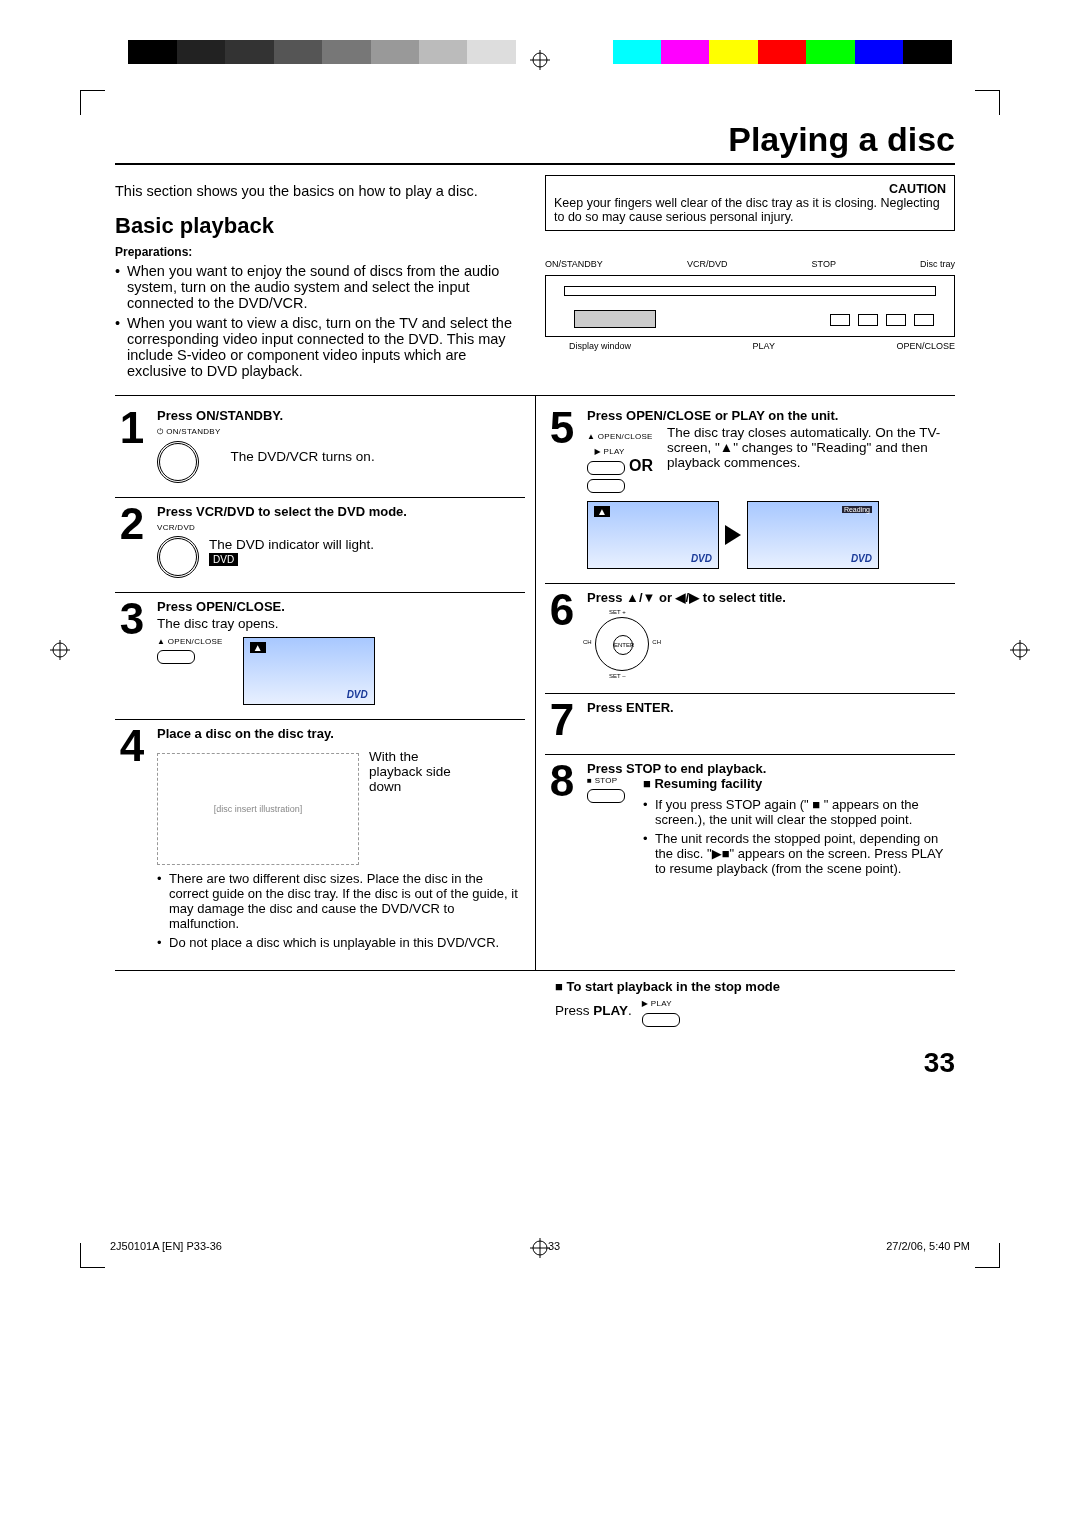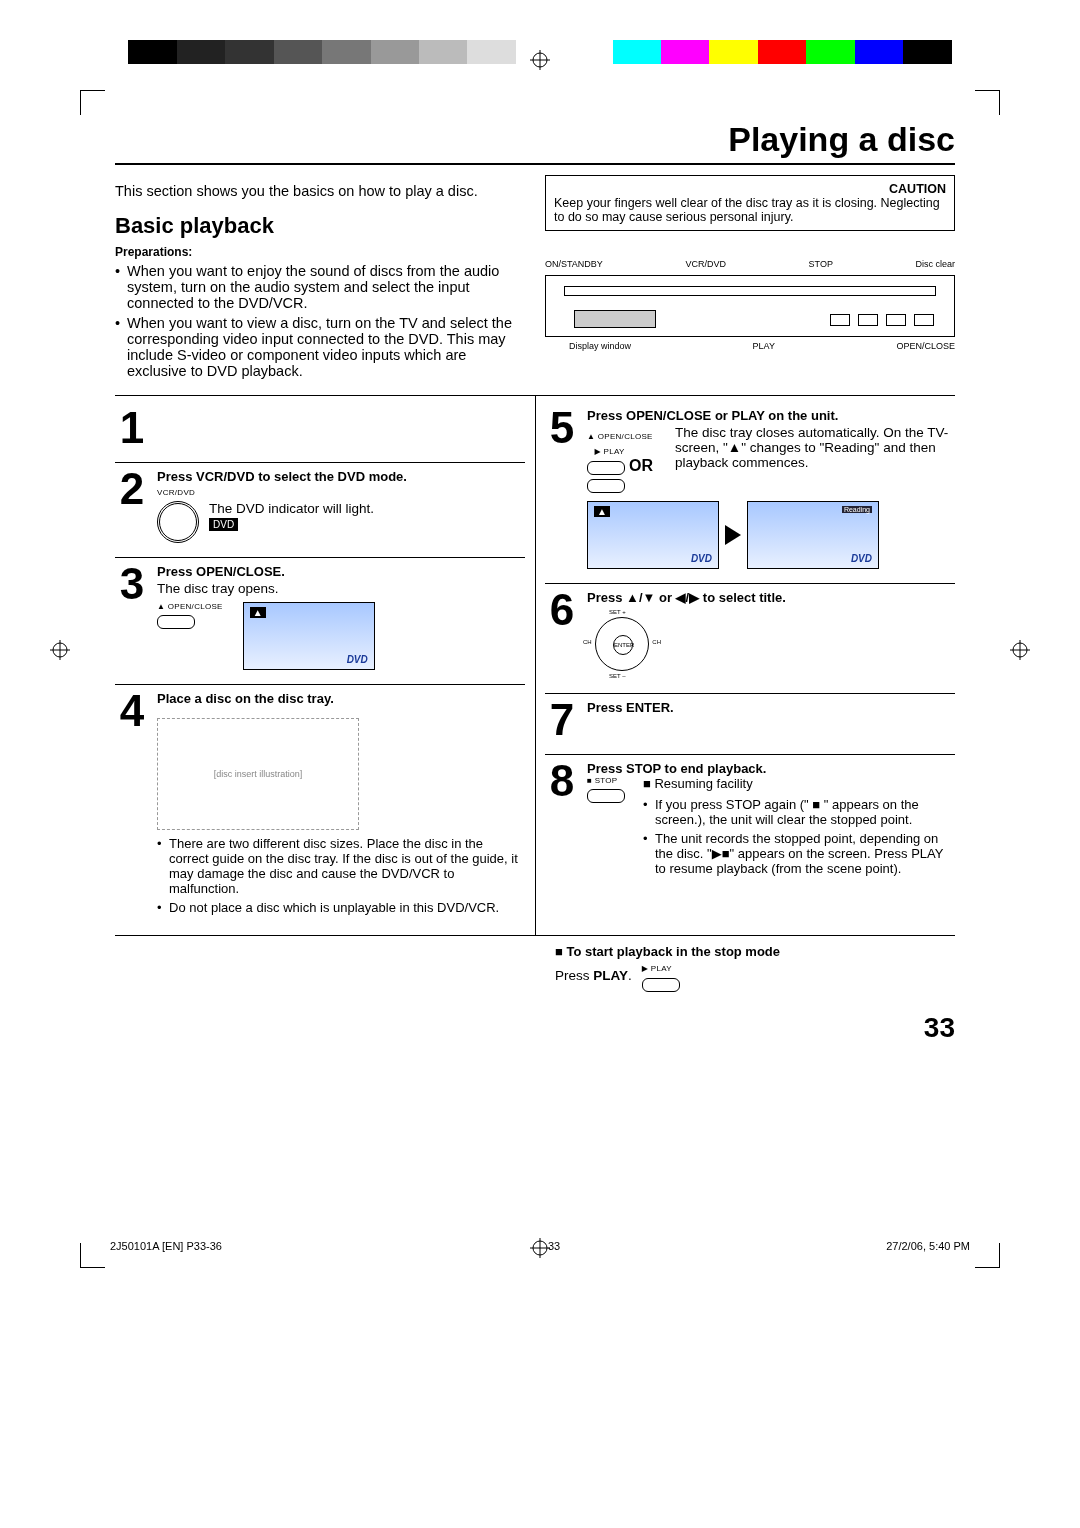--- a/index.html
+++ b/index.html
@@ -147,21 +147,21 @@
   .arrow-right {
     display:inline-block; width:0; height:0; border-top:10px solid transparent; border-bottom:10px solid transparent; border-left:16px solid #000; vertical-align:middle; margin: 0 6px;
   }
 
   .dpad {
     position:relative; width:70px; height:70px; margin-top:4px;
   }
   .dpad .ring { position:absolute; inset:8px; border:1px solid #000; border-radius:50%;}
   .dpad .center { position:absolute; top:26px; left:26px; width:18px; height:18px; border:1px solid #000; border-radius:50%; font-size:6px; text-align:center; line-height:18px;}
   .dpad .lbl { position:absolute; font-size:6px;}
-  .resume-head { font-weight:normal; font-size:13px;}
+  .resume-head { font-weight:bold; font-size:13px;}
   .resume-icon::before{ content:"■ "; }
 
   .pagenum { text-align:right; font-size:28px; font-weight:bold; margin-top:20px;}
   .footer { position:absolute; bottom:276px; left:110px; right:110px; font-size:11px; display:flex; justify-content:space-between; border-top:0;}
   .hand-img { width: 200px; height: 110px; border:1px dashed #999; display:inline-block; font-size:9px; color:#888; text-align:center; line-height:110px; margin-top:6px;}
 
   .or-label { font-size:16px; font-weight:bold; display:inline-block; vertical-align:middle; margin:0 4px;text-align:right;}
   .step5-icons { margin-top:4px;}
 
   .startstop { font-size:13px; font-weight:bold; margin-top:8px;}
@@ -249,21 +249,21 @@
       <ul class="prep">
         <li>When you want to enjoy the sound of discs from the audio system, turn on the audio system and select the input connected to the DVD/VCR.</li>
         <li>When you want to view a disc, turn on the TV and select the corresponding video input connected to the DVD. This may include S-video or component video inputs which are exclusive to DVD playback.</li>
       </ul>
     </div>
     <div style="flex:1">
       <div class="dev-labels">
         <span>ON/STANDBY</span>
         <span>VCR/DVD</span>
         <span>STOP</span>
-        <span>Disc clear</span>
+        <span>Disc tray</span>
       </div>
       <div class="device">
         <div class="slot"></div>
         <div class="dwin"></div>
         <div class="btns">
             <span></span>
             <span></span>
             <span></span>
             <span></span>
           </div>
@@ -276,20 +276,30 @@
     </div>
   </div>
 
   <div class="two-col" style="position:relative; border-top:1px solid #000; border-bottom:1px solid #000; margin-top:8px;">
     <div class="vline"></div>
 
     <div class="col col-left">
 
       <div class="step" style="border-top:0">
         <div class="step-num">1</div>
+        <div class="step-body">
+          <div class="step-title">Press ON/STANDBY.</div>
+          <div style="display:flex; gap:10px; align-items:center; margin-top:4px;">
+            <div>
+              <div class="tiny">⏻ <span>ON/STANDBY</span></div>
+              <span class="knob"></span>
+            </div>
+            <div class="step-desc">The DVD/VCR turns on.</div>
+          </div>
+        </div>
       </div>
 
       <div class="step">
         <div class="step-num">2</div>
         <div class="step-body">
           <div class="step-title">Press VCR/DVD to select the DVD mode.</div>
           <div style="display:flex; gap:10px; align-items:center; margin-top:4px;">
             <div>
               <div class="tiny">VCR/DVD</div>
               <span class="knob"></span>
@@ -319,36 +329,37 @@
           </div>
         </div>
       </div>
 
       <div class="step">
         <div class="step-num">4</div>
         <div class="step-body">
           <div class="step-title">Place a disc on the disc tray.</div>
           <div style="display:flex; gap:10px; margin-top:6px;">
             <div class="hand-img">[disc insert illustration]</div>
+            <div class="step-desc" style="width:90px">With the playback side down</div>
           </div>
           <ul class="note-list">
             <li>There are two different disc sizes. Place the disc in the correct guide on the disc tray. If the disc is out of the guide, it may damage the disc and cause the DVD/VCR to malfunction.</li>
             <li>Do not place a disc which is unplayable in this DVD/VCR.</li>
           </ul>
         </div>
       </div>
     </div>
 
     <div class="col">
 
       <div class="step" style="border-top:0">
         <div class="step-num">5</div>
         <div class="step-body">
           <div class="step-title">Press OPEN/CLOSE or PLAY on the unit.</div>
-          <div style="display:flex; gap:16px;">
+          <div style="display:flex; gap:8px;">
             <div class="step5-icons" style="min-width:72px">
               <div><span class="tiny">▲ OPEN/CLOSE</span> &nbsp; <span class="tiny">▶ PLAY</span></div>
               <span class="pill"></span><span class="or-label">OR</span><span class="pill"></span>
             </div>
             <div class="step-desc">The disc tray closes automatically. On the TV-screen, "▲" changes to "Reading" and then playback commences.</div>
           </div>
           <div style="margin-top:8px; display:flex; align-items:center;">
             <div class="tv-thumb">
               <span class="eject-ind">▲</span>
               <span class="dvd-logo">DVD</span>

